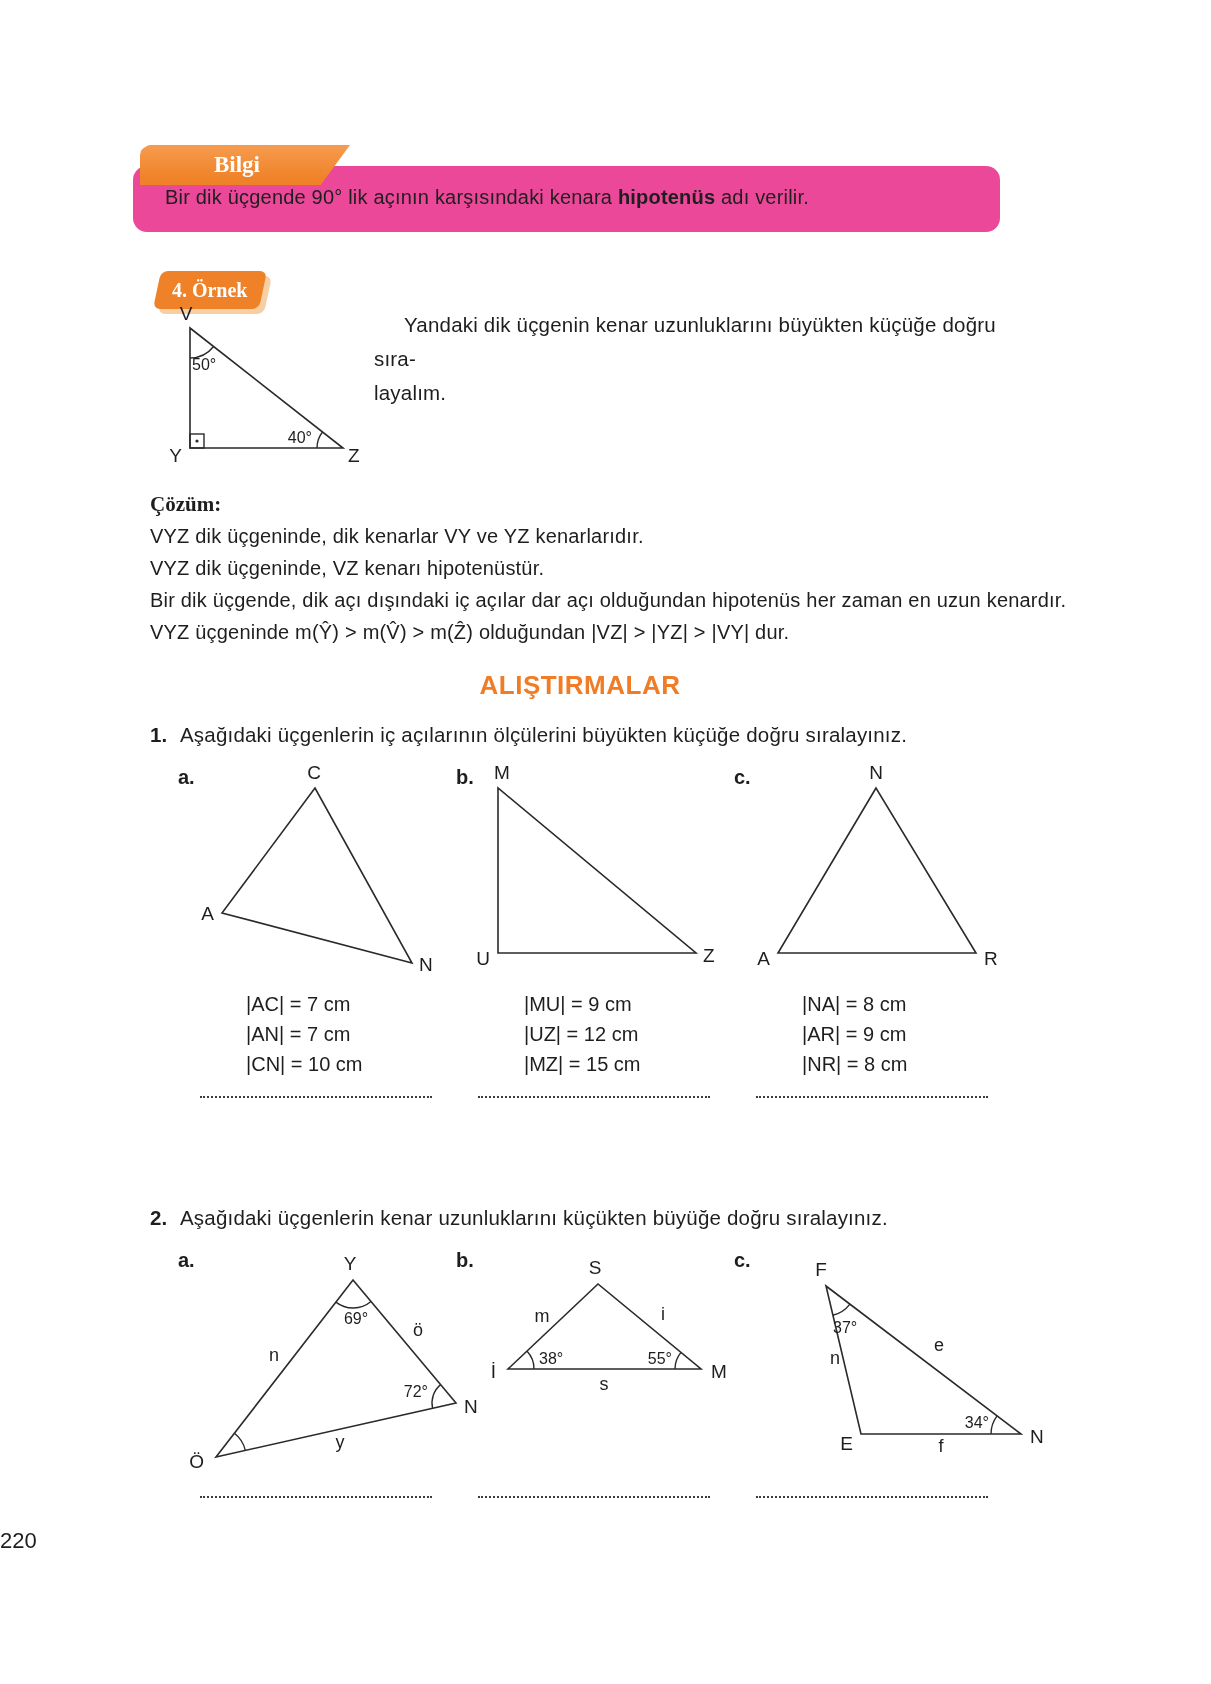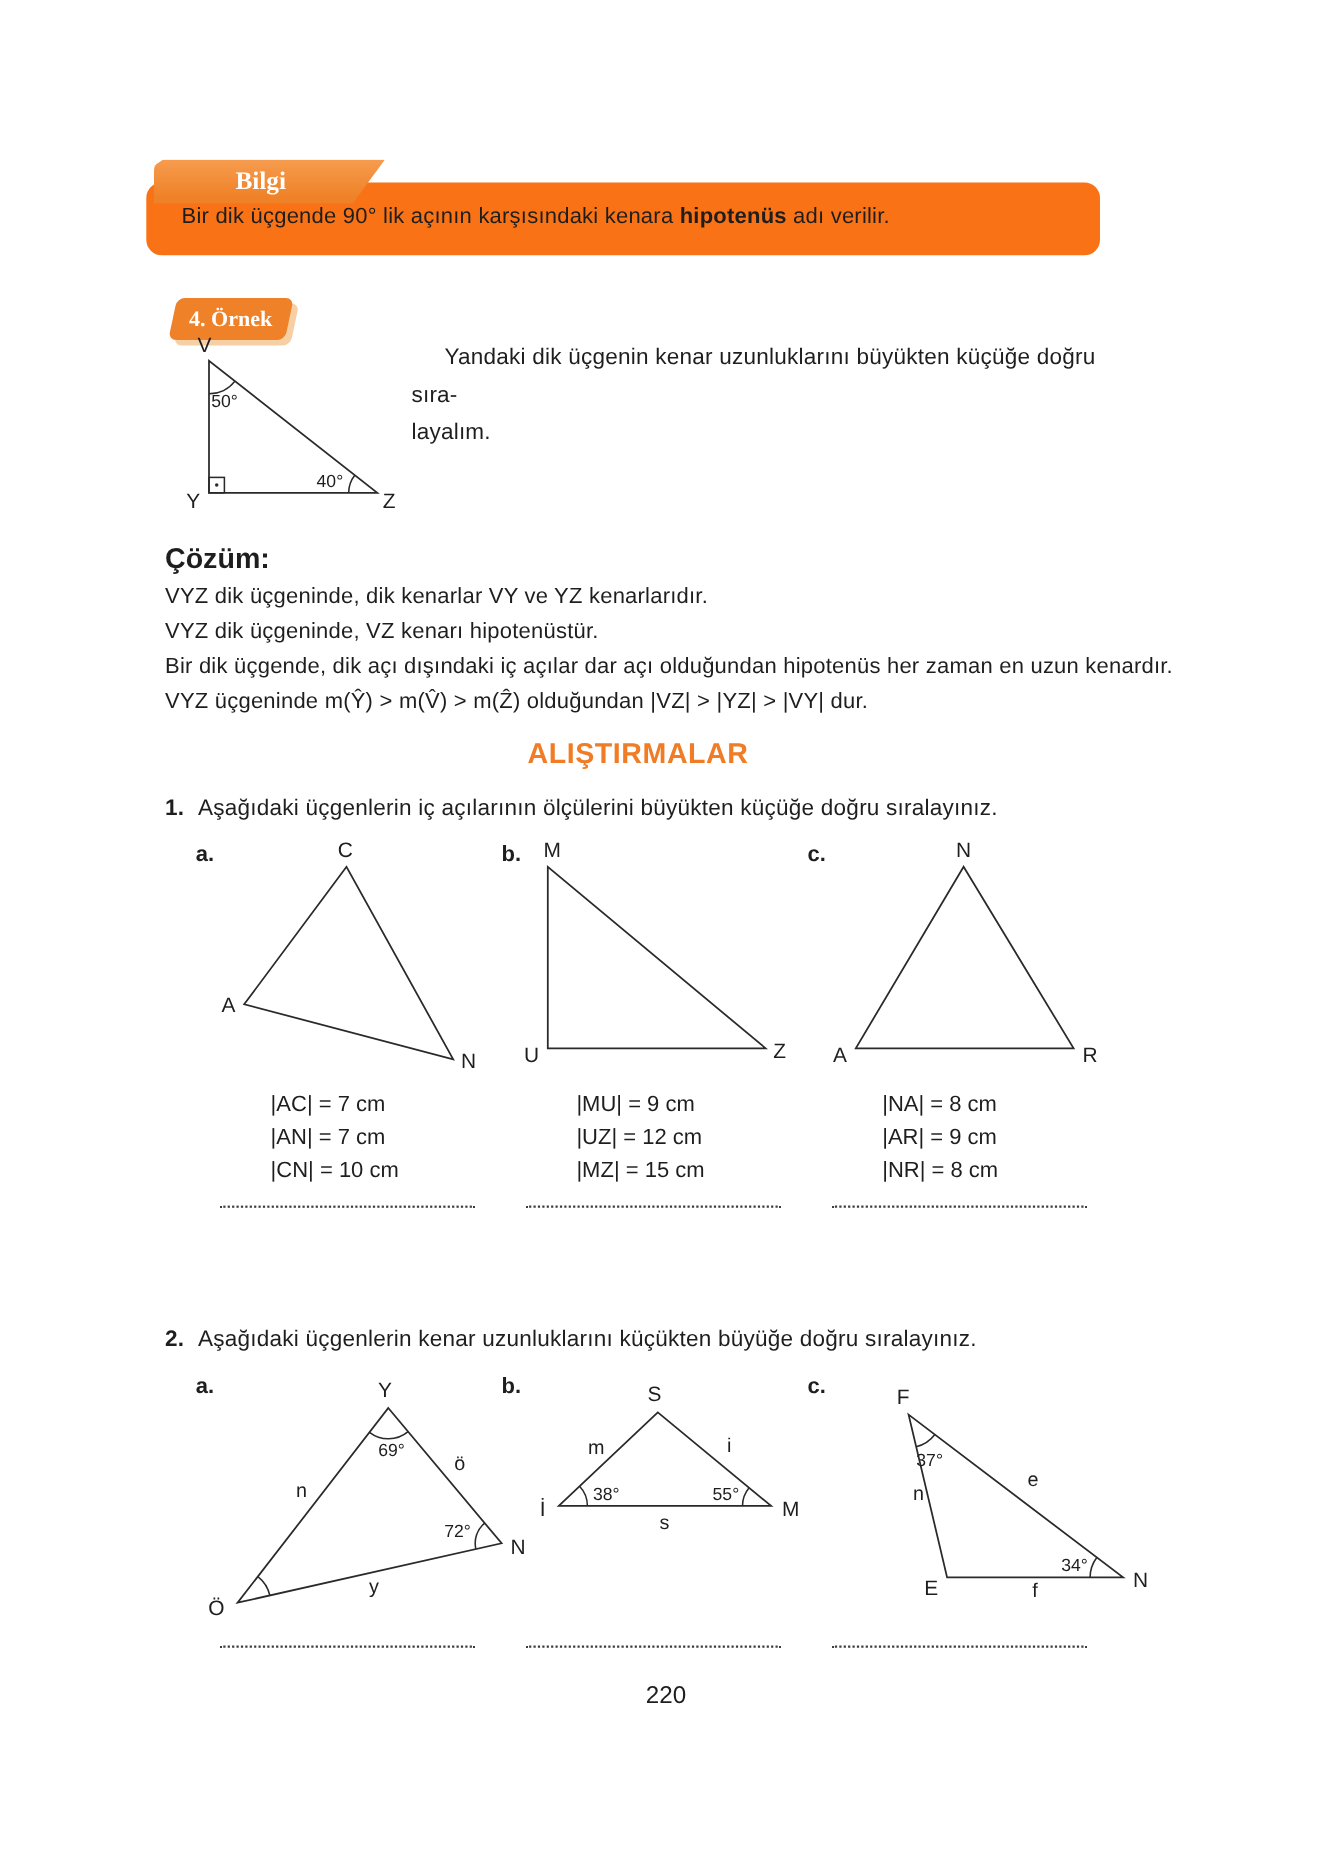--- a/index.html
+++ b/index.html
@@ -8,21 +8,21 @@
     width:1211px;height:1684px;
     margin:0 auto;
     background:#ffffff;
     font-family:"Liberation Sans",sans-serif;
     color:#1e1e1e;
     overflow:hidden;
   }
   
   .bilgi-box{
     position:absolute;left:133px;top:166px;width:867px;height:66px;
-    background:#f97316;border-radius:14px;
+    background:#ec4899;border-radius:14px;
   }
   .bilgi-text{
     position:absolute;left:32px;top:20px;font-size:20px;letter-spacing:.2px;
   }
   .bilgi-tab{
     position:absolute;left:140px;top:145px;width:210px;height:40px;
     background:linear-gradient(180deg,#F69C4F 0%,#EF8228 85%);
     clip-path:polygon(0 14%,4% 0,100% 0,86% 100%,0 100%);
     border-radius:10px 0 0 0;
     color:#fff;font-family:"Liberation Serif",serif;font-weight:bold;font-size:23px;
@@ -44,21 +44,21 @@
   }
   
   .example-fig{position:absolute;left:158px;top:306px;}
   .example-prompt{
     position:absolute;left:374px;top:308px;width:648px;
     font-size:20.5px;line-height:34px;letter-spacing:.2px;
   }
   .example-prompt .l1{text-indent:30px;}
   
   .cozum{position:absolute;left:150px;top:492px;width:930px;font-size:20px;}
-  .cozum h3{margin:0 0 9px 0;font-size:26px;}
+  .cozum h3{margin:0 0 9px 0;font-size:21px;font-family:Liberation Serif, serif;}
   .cozum p{margin:0 0 11px 0;line-height:21px;letter-spacing:.2px;}
   
   .alist-head{
     position:absolute;left:150px;top:670px;width:860px;text-align:center;
     color:#F07D26;font-weight:bold;font-size:26px;letter-spacing:.5px;
   }
   
   .ex-header{position:absolute;left:150px;width:940px;font-size:20.5px;letter-spacing:.2px;}
   .ex1-header{top:723px;}
   .ex2-header{top:1206px;}
@@ -76,21 +76,21 @@
   .row2 .dotted{margin-top:auto;}
   .measures{margin-left:68px;margin-top:8px;font-size:20px;line-height:30px;white-space:nowrap;}
   svg{display:block;overflow:visible;}
   svg text{font-family:"Liberation Sans",sans-serif;fill:#1e1e1e;}
   .vtx{font-size:19px;}
   .ang{font-size:16px;}
   .side{font-size:18px;}
   .tri{fill:none;stroke:#2a2a2a;stroke-width:1.6;stroke-linejoin:miter;}
   .arc{fill:none;stroke:#2a2a2a;stroke-width:1.4;}
   
-  .page-num{position:absolute;left:0;top:1528px;width:100%;text-align:center;font-size:22px;}
+  .page-num{position:absolute;left:0;top:1528px;width:100%;font-size:22px;}
 </style>
 </head>
 <body>
 
 <div class="page">
 
   <div class="bilgi-box">
     <div class="bilgi-text"><span>Bir dik üçgende 90° lik açının karşısındaki kenara </span><b>hipotenüs</b><span> adı verilir.</span></div>
   </div>
   <div class="bilgi-tab">

